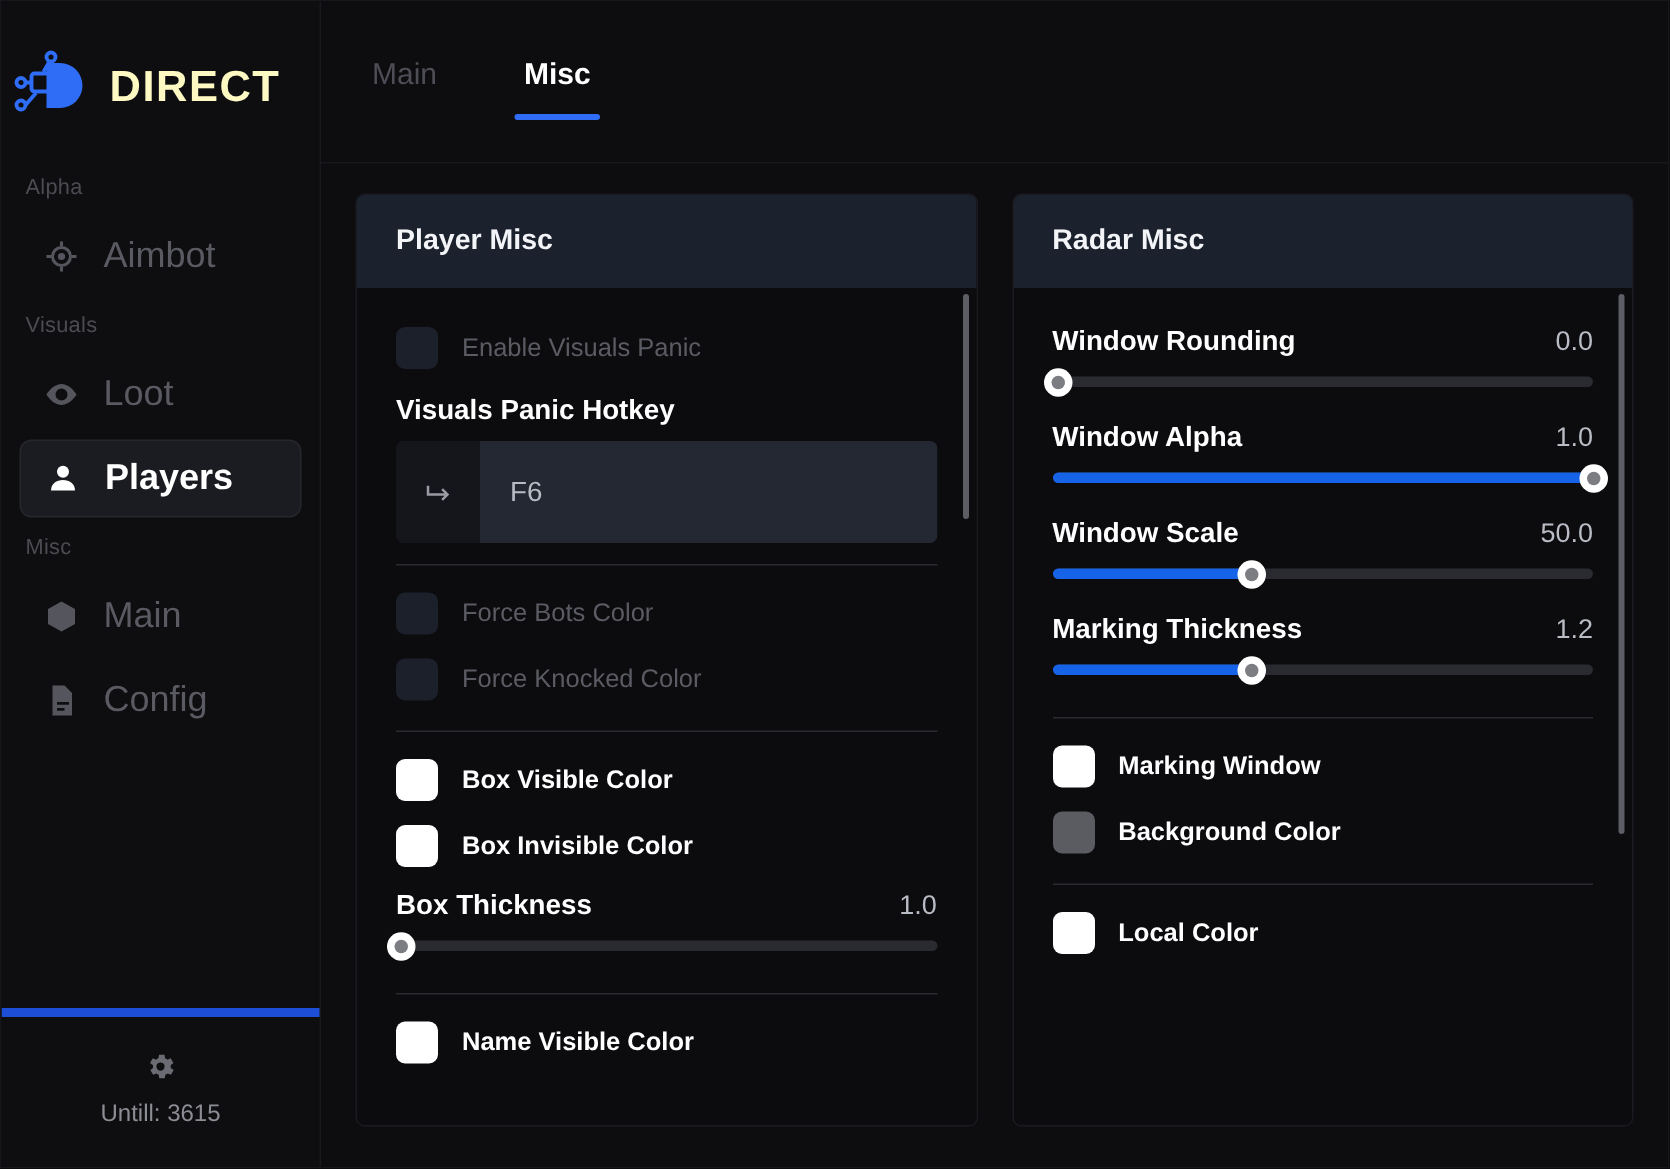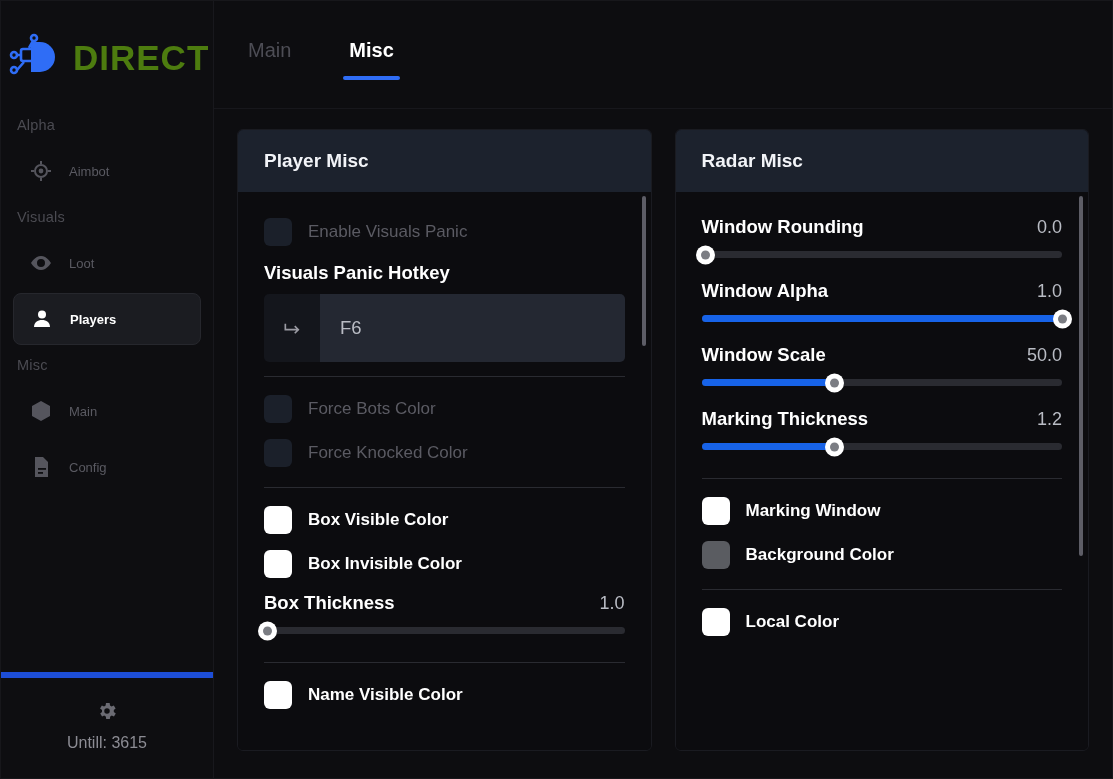--- a/index.html
+++ b/index.html
@@ -29,24 +29,24 @@
   }
   .brand {
     display: flex;
     align-items: center;
     gap: 10px;
     padding: 26px 0 20px 8px;
     height: 108px;
   }
   .brand-logo { width: 54px; height: 52px; flex: 0 0 54px; }
   .brand-name {
-    font-size: 35px;
+    font-size: 29px;
     font-weight: bold;
     letter-spacing: 1px;
-    color: #4d7c0f;
+    color: #fef9c3;
   }
   .nav {
     flex: 1 1 auto;
     padding: 0 12px;
     overflow: hidden;
   }
   .nav-section {
     font-size: 14.5px;
     color: #4b4b52;
     padding: 8px 0 8px 4px;
@@ -54,21 +54,21 @@
   }
   .nav-item {
     display: flex;
     align-items: center;
     gap: 16px;
     height: 52px;
     padding: 0 16px;
     margin: 4px 0;
     border-radius: 8px;
     color: #5a5a62;
-    font-size: 13px;
+    font-size: 24px;
     cursor: pointer;
   }
   .nav-item .ico { width: 24px; height: 24px; flex: 0 0 24px; display:flex; align-items:center; justify-content:center; }
   .nav-item.active {
     background: #1b1c21;
     color: #ffffff;
     font-weight: bold;
     border: 1px solid #26272d;
   }
   .nav-item.active .ico svg { fill: #ffffff; }

